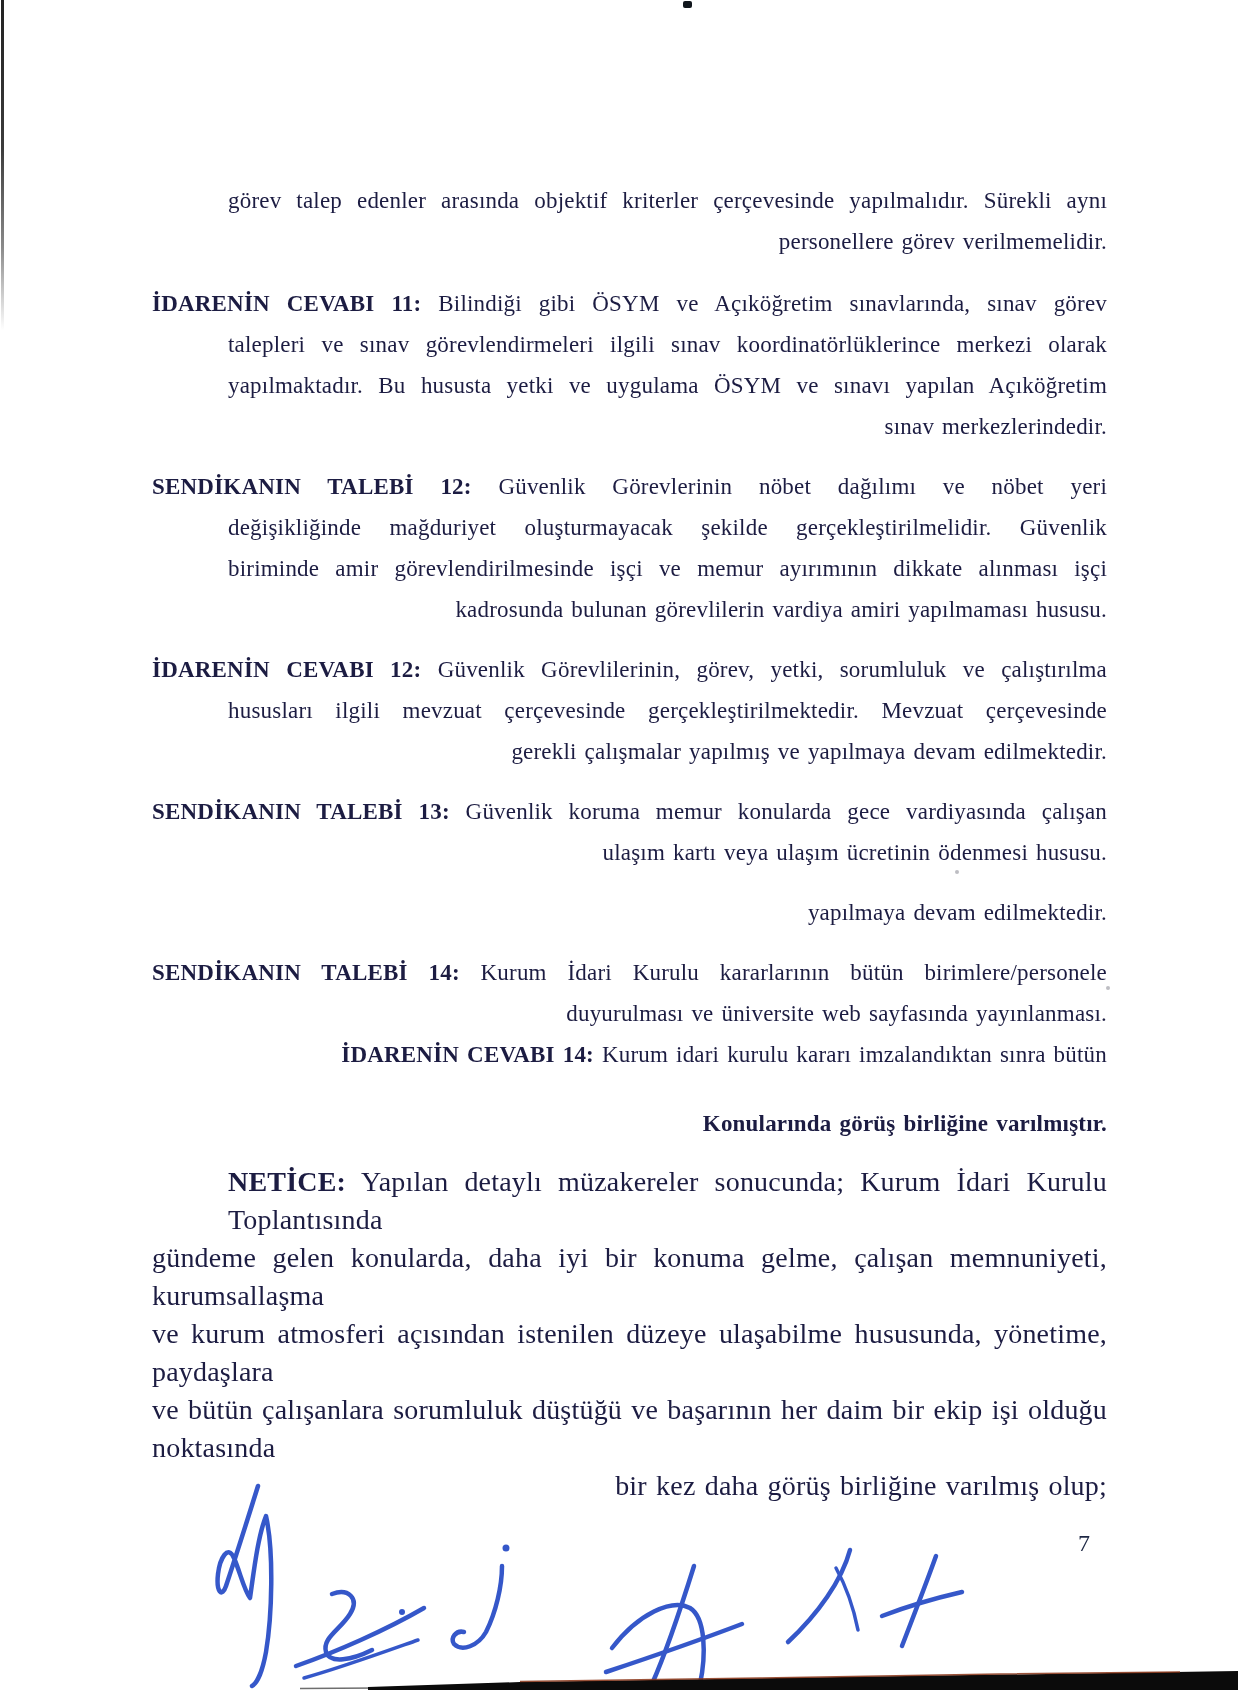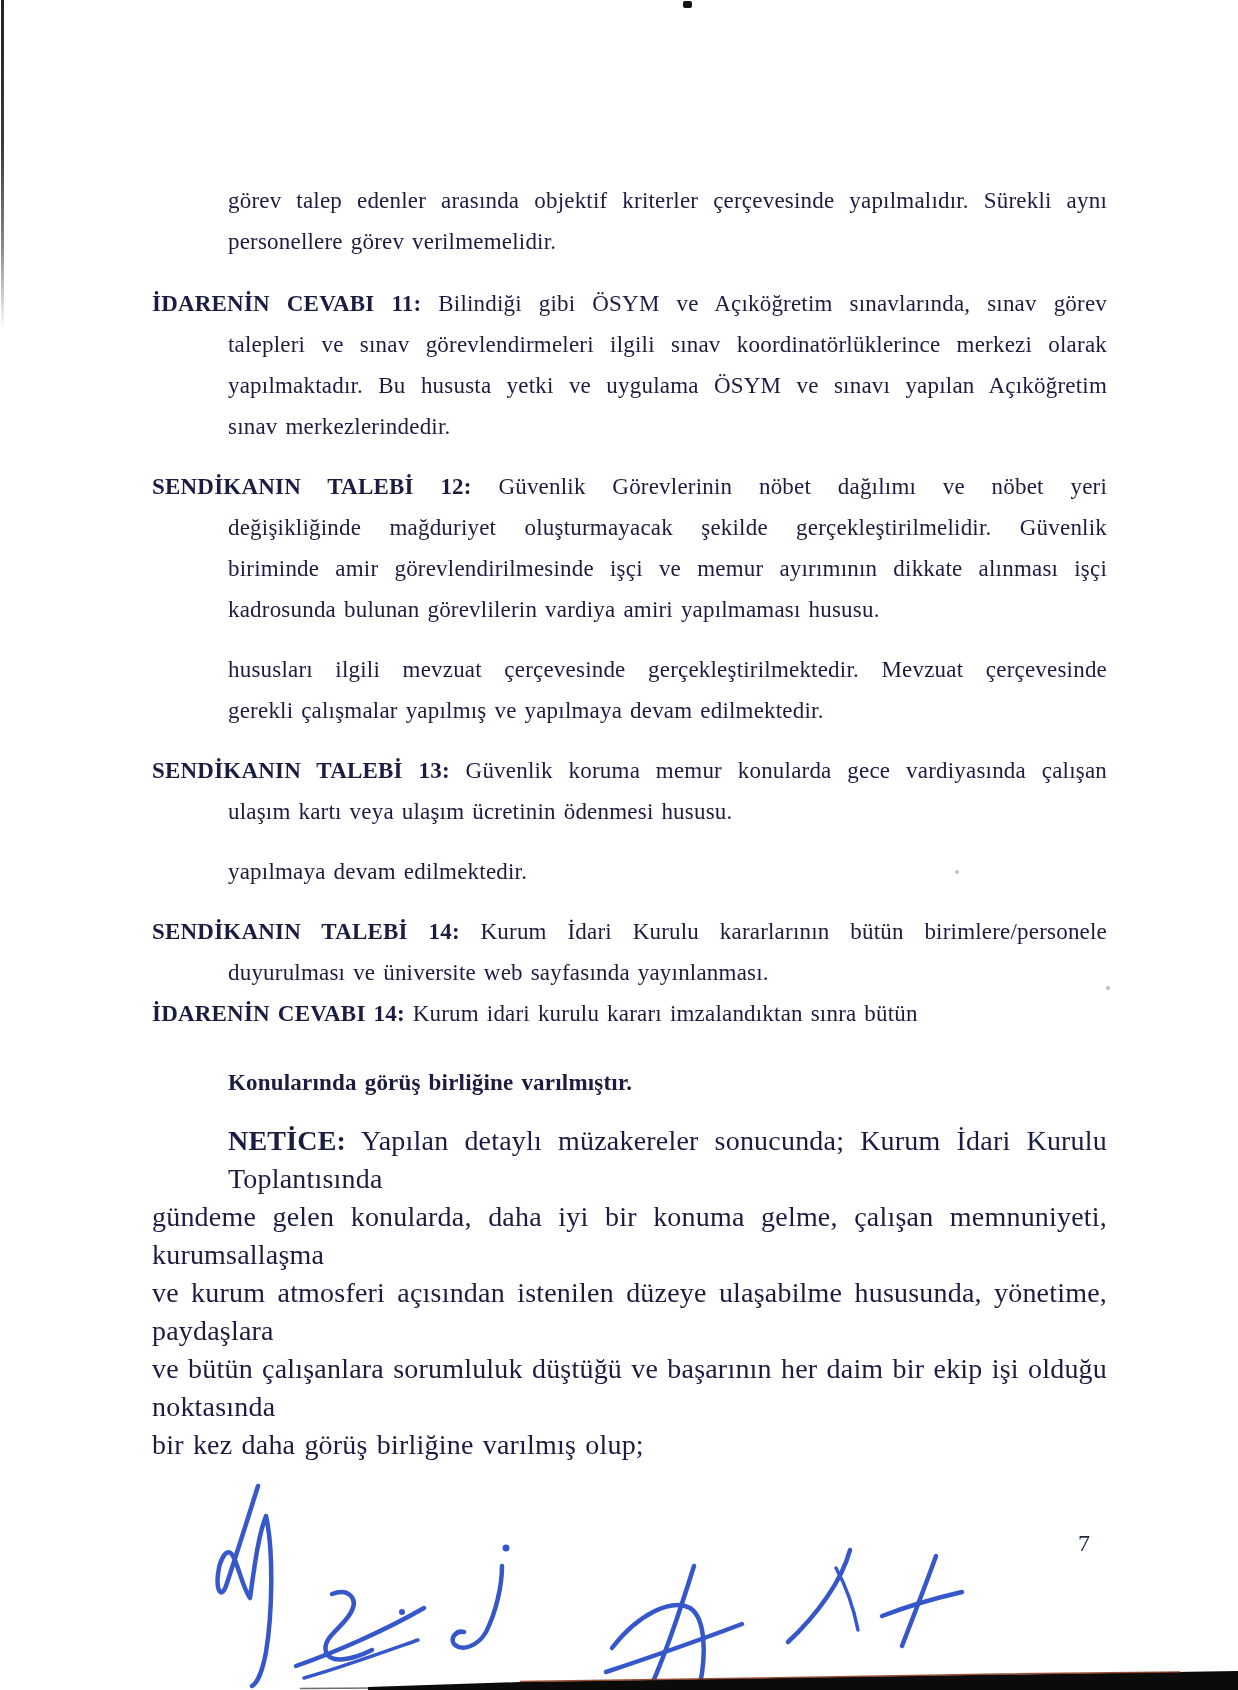--- a/index.html
+++ b/index.html
@@ -24,21 +24,21 @@
   .speck.s2{left:1106px;top:986px;}
   .bottom-bar{position:absolute;left:0;bottom:0;width:1238px;height:24px;}
   
   .textblock{
     position:absolute;left:152px;top:180px;width:955px;
     font-size:23px;line-height:41px;letter-spacing:.2px;word-spacing:2px;
   }
   .textblock p{margin:0;padding:0;}
   .line{display:block;}
   .just{text-align:justify;text-align-last:justify;}
-  .lastline{text-align:left;}
+  .lastline{text-align:right;}
   .ind{margin-left:76px;}
   b,.b{font-weight:700;}
   .mt-sm{margin-top:19px!important;}
   .mt-h11{margin-top:21px!important;}
   .mt-kon{margin-top:28px!important;}
   .netice{font-size:28px;line-height:38px;}
   .page-number{
     position:absolute;left:1078px;top:1530px;
     font-size:24px;color:#1d2744;letter-spacing:1px;
   }
@@ -69,20 +69,21 @@
     </p>
 
     <p class="mt-sm">
       <span class="line just"><b>SENDİKANIN TALEBİ 12:</b><span> Güvenlik Görevlerinin nöbet dağılımı ve nöbet yeri</span></span>
       <span class="line just ind">değişikliğinde mağduriyet oluşturmayacak şekilde gerçekleştirilmelidir. Güvenlik</span>
       <span class="line just ind">biriminde amir görevlendirilmesinde işçi ve memur ayırımının dikkate alınması işçi</span>
       <span class="line lastline ind">kadrosunda bulunan görevlilerin vardiya amiri yapılmaması hususu.</span>
     </p>
 
     <p class="mt-sm">
+      <span class="line just"><b>İDARENİN CEVABI 12:</b><span> Güvenlik Görevlilerinin, görev, yetki, sorumluluk ve çalıştırılma</span></span>
       <span class="line just ind">hususları ilgili mevzuat çerçevesinde gerçekleştirilmektedir. Mevzuat çerçevesinde</span>
       <span class="line lastline ind">gerekli çalışmalar yapılmış ve yapılmaya devam edilmektedir.</span>
     </p>
 
     <p class="mt-sm">
       <span class="line just"><b>SENDİKANIN TALEBİ 13:</b><span> Güvenlik koruma memur konularda gece vardiyasında çalışan</span></span>
       <span class="line lastline ind">ulaşım kartı veya ulaşım ücretinin ödenmesi hususu.</span>
     </p>
 
     <p class="mt-sm">

